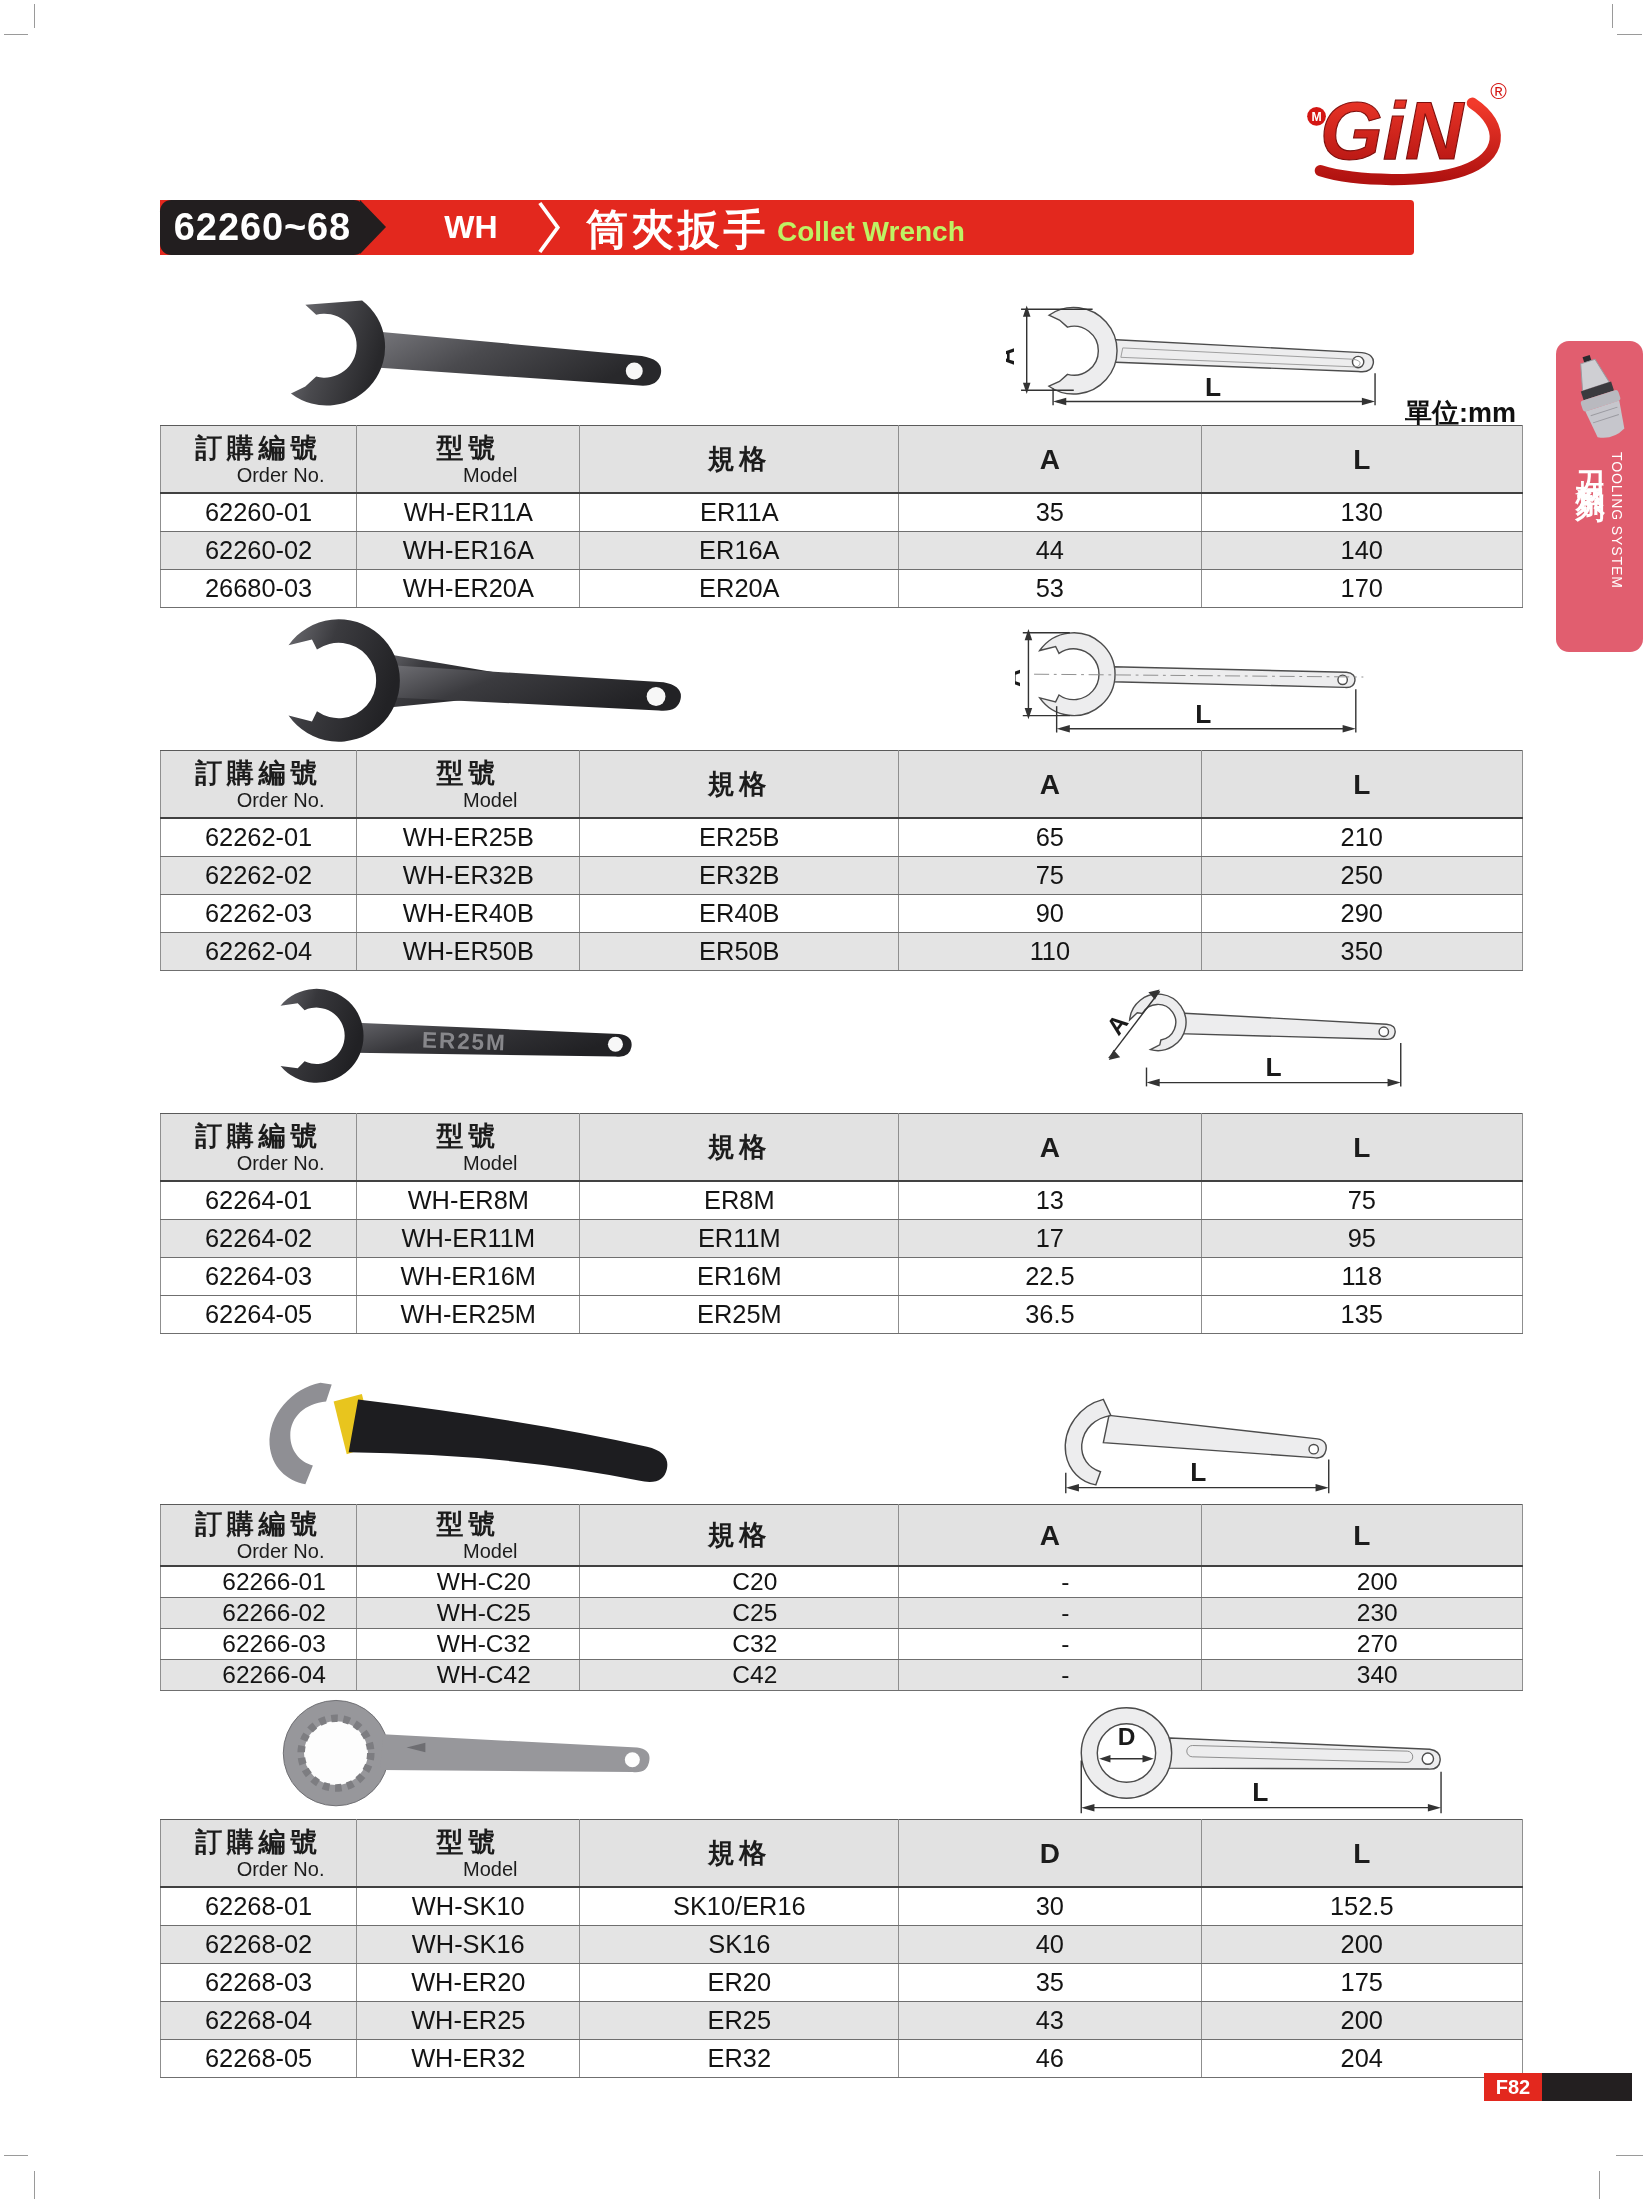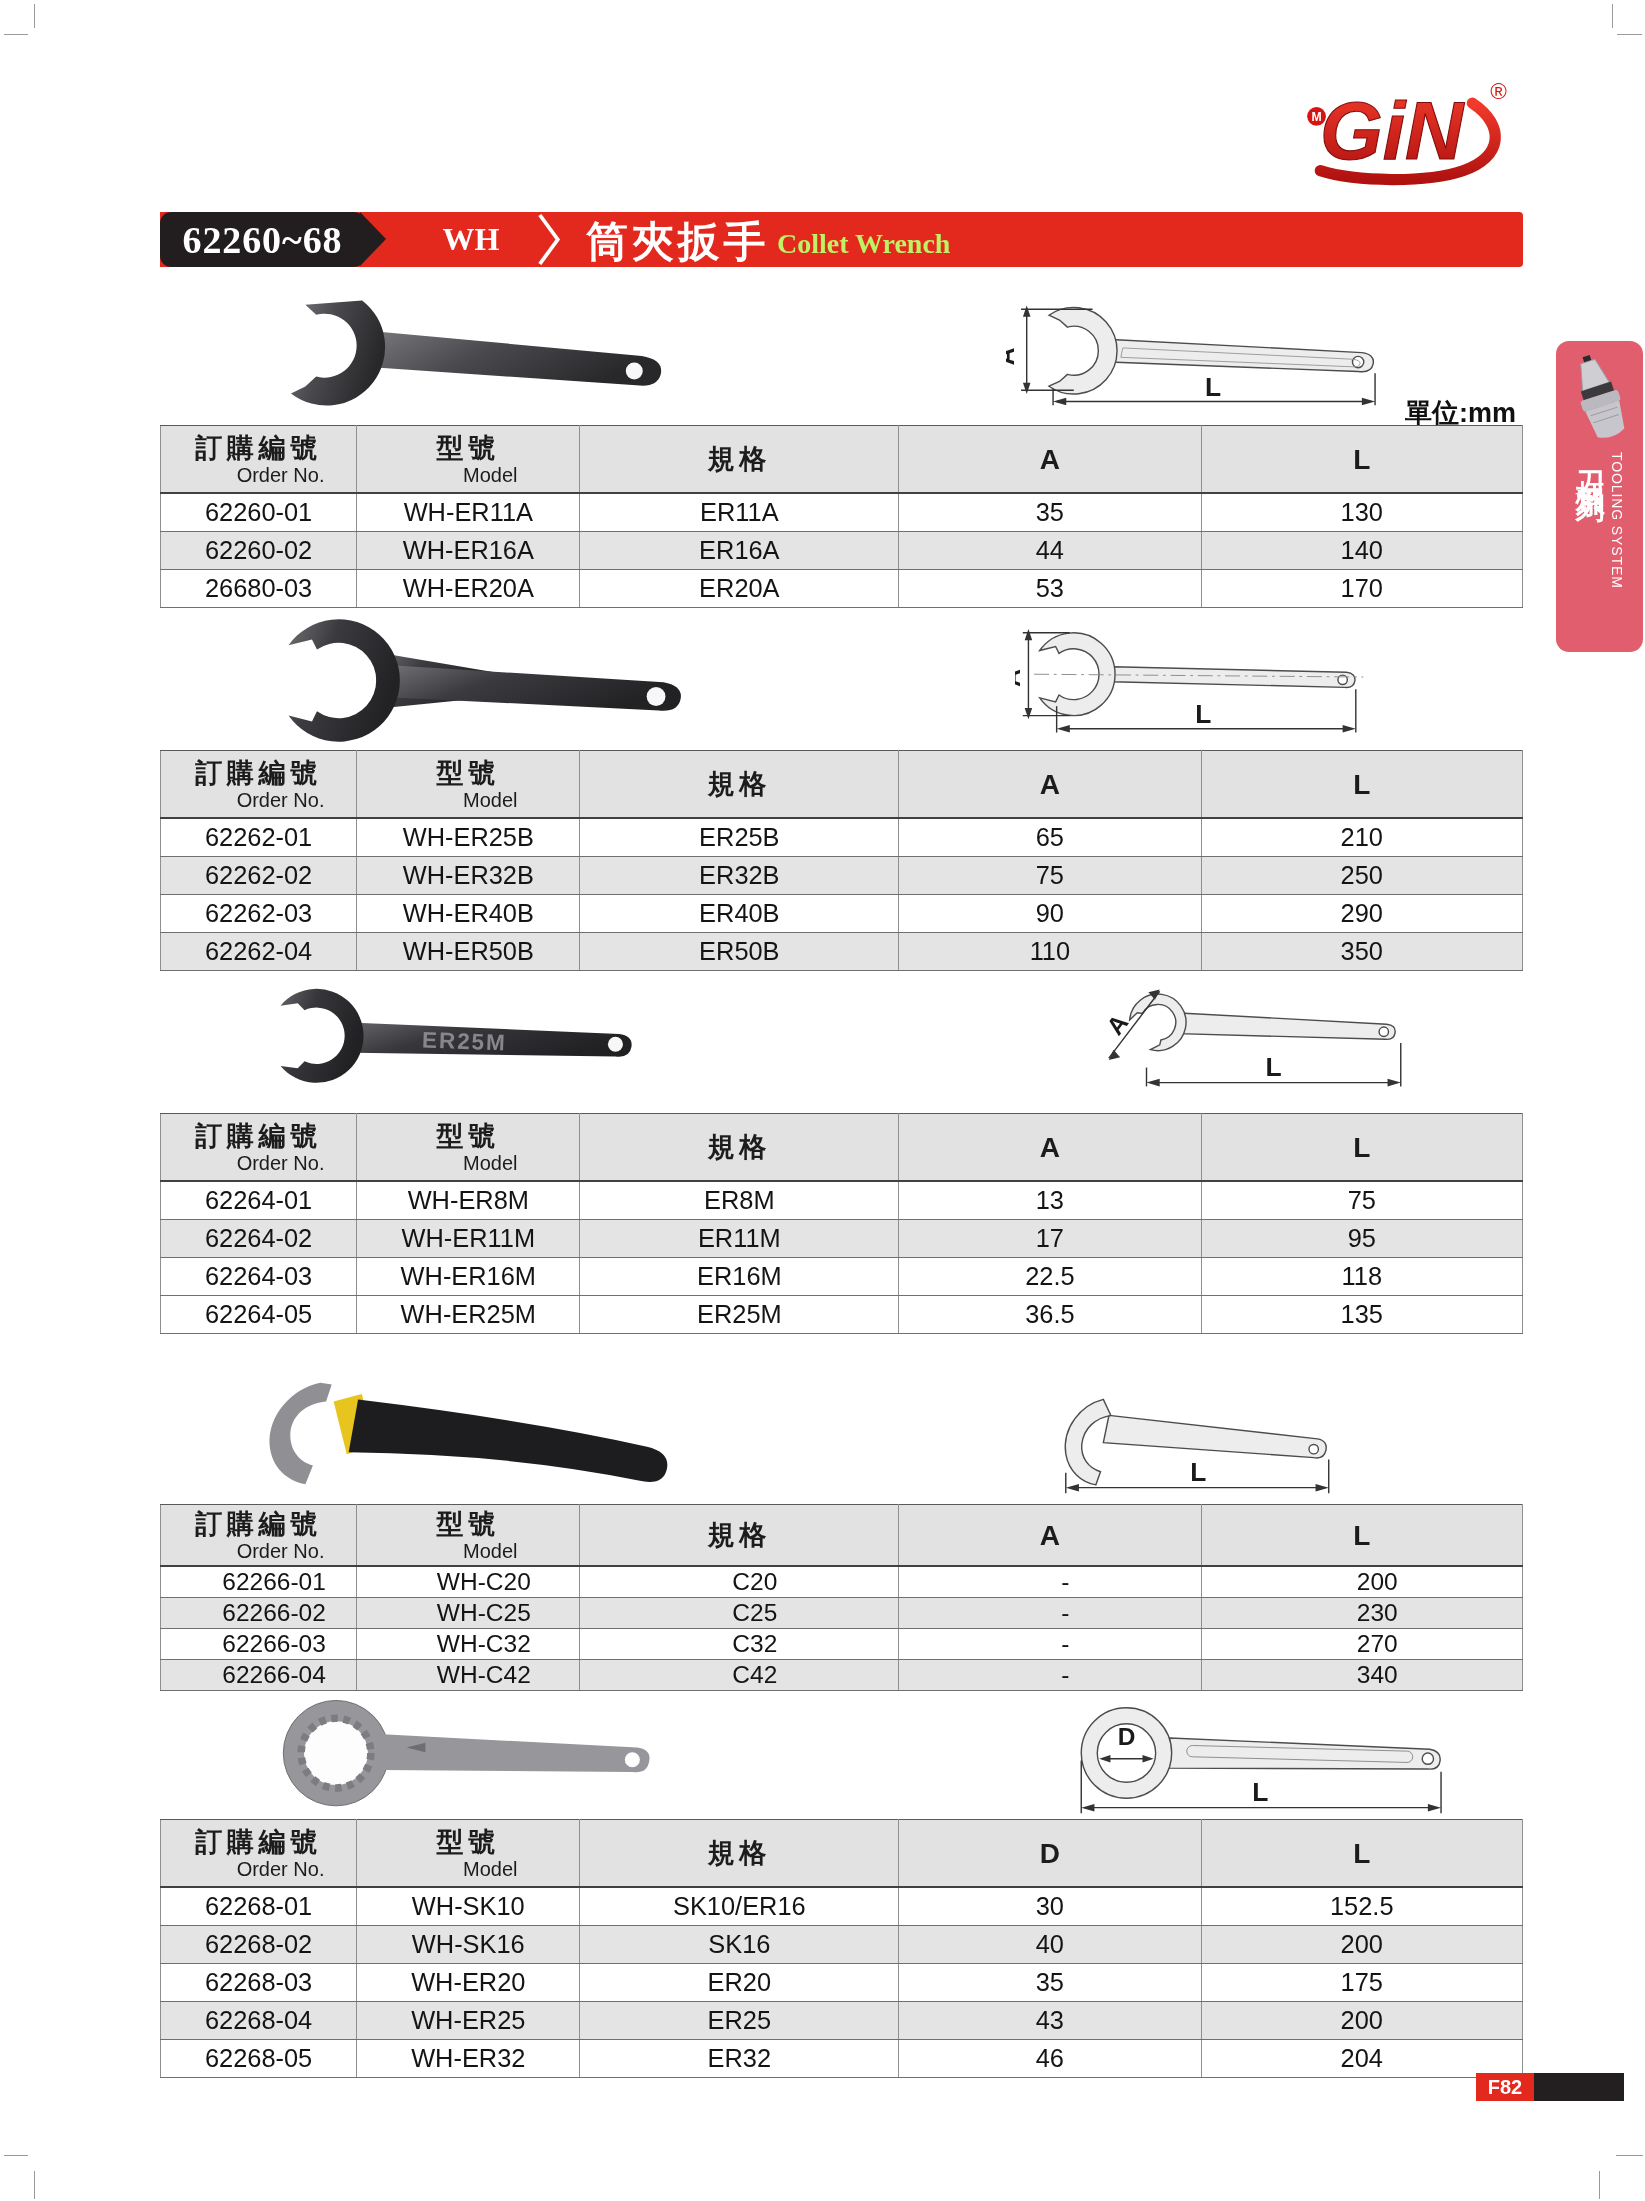--- a/index.html
+++ b/index.html
@@ -6,21 +6,21 @@
   #page{position:relative;width:1645px;height:2202px;background:#ffffff;overflow:hidden;
         font-family:"Liberation Sans",sans-serif;color:#1c1c1c;}
 
   
   .crop{position:absolute;background:#9a9a9a;}
 
   
   .logo{position:absolute;left:1288px;top:75px;width:226px;height:122px;}
 
   
-  .banner{position:absolute;left:160px;top:212px;width:1363px;height:55px;background:#e3281e;border-radius:0 3.8px 3.8px 0;font-family:Liberation Serif, serif;}
+  .banner{position:absolute;left:160px;top:200px;width:1254px;height:55px;background:#e3281e;border-radius:0 3.8px 3.8px 0;}
   .banner-black{position:absolute;left:0;top:0;width:205px;height:55px;background:#221e1f;border-radius:11.3px;
                 display:flex;align-items:center;justify-content:center;z-index:2;}
   .banner-black span{color:#fff;font-size:38px;font-weight:bold;letter-spacing:0.9px;}
   .banner-arrow{position:absolute;left:200px;top:0;width:0;height:0;border-top:27px solid transparent;
                 border-bottom:27px solid transparent;border-left:26px solid #221e1f;z-index:2;}
   .banner-code{position:absolute;left:259px;top:0;width:104px;height:55px;display:flex;align-items:center;
                justify-content:center;color:#fff;font-size:32px;font-weight:bold;z-index:3;}
   .banner-chevron{position:absolute;left:377px;top:0.9px;z-index:3;}
   .banner-zh{position:absolute;left:426px;top:1.9px;color:#fff;font-size:42px;font-weight:bold;letter-spacing:3.8px;z-index:3;}
   .banner-en{position:absolute;left:617px;bottom:6.6px;color:#bef264;font-size:28px;font-weight:bold;z-index:3;}
@@ -53,21 +53,21 @@
   .side-tab{position:absolute;right:1.9px;top:341px;width:87px;height:311px;background:#e15e6f;border-radius:13px;
             display:flex;flex-direction:column;align-items:center;}
   .side-photo{margin-top:13px;}
   .side-texts{display:flex;flex-direction:row;align-items:flex-start;margin-top:5.6px;gap:0.9px;}
   .side-zh{writing-mode:vertical-rl;color:#fff;font-size:29px;font-weight:bold;letter-spacing:7.5px;line-height:32px;}
   .side-en{writing-mode:vertical-rl;text-orientation:sideways;color:#fff;font-size:14px;letter-spacing:0.9px;line-height:17px;margin-top:3.8px;}
 
   
   .page-badge{position:absolute;left:1476px;top:2073px;display:flex;}
   .page-badge-red{width:58px;height:28px;background:#e3281e;color:#fff;font-size:20px;font-weight:bold;
-                  display:flex;align-items:center;justify-content:center;}
+                  display:flex;align-items:center;justify-content:center;margin-left:8px;}
   .page-badge-black{width:90px;height:28px;background:#231f20;}
 
   svg text{font-family:"Liberation Sans",sans-serif;}
 </style>
 </head>
 <body>
 
 <div id="page">
 
   <div class="crop" style="left:34px;top:3.8px;width:0.9px;height:24.5px;"></div>

